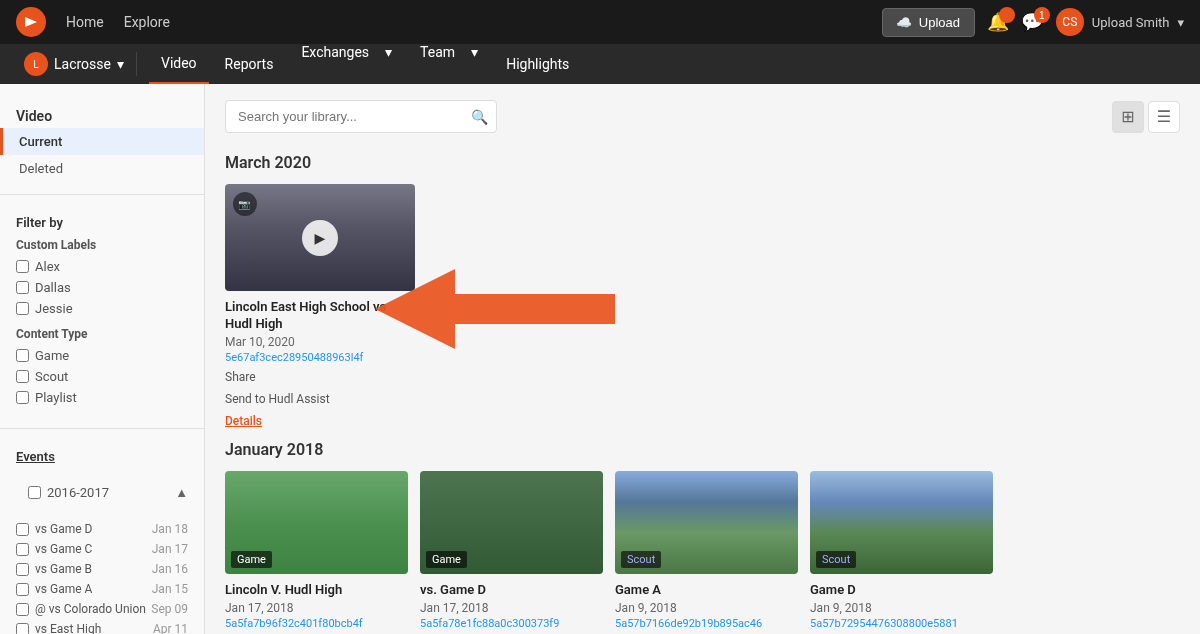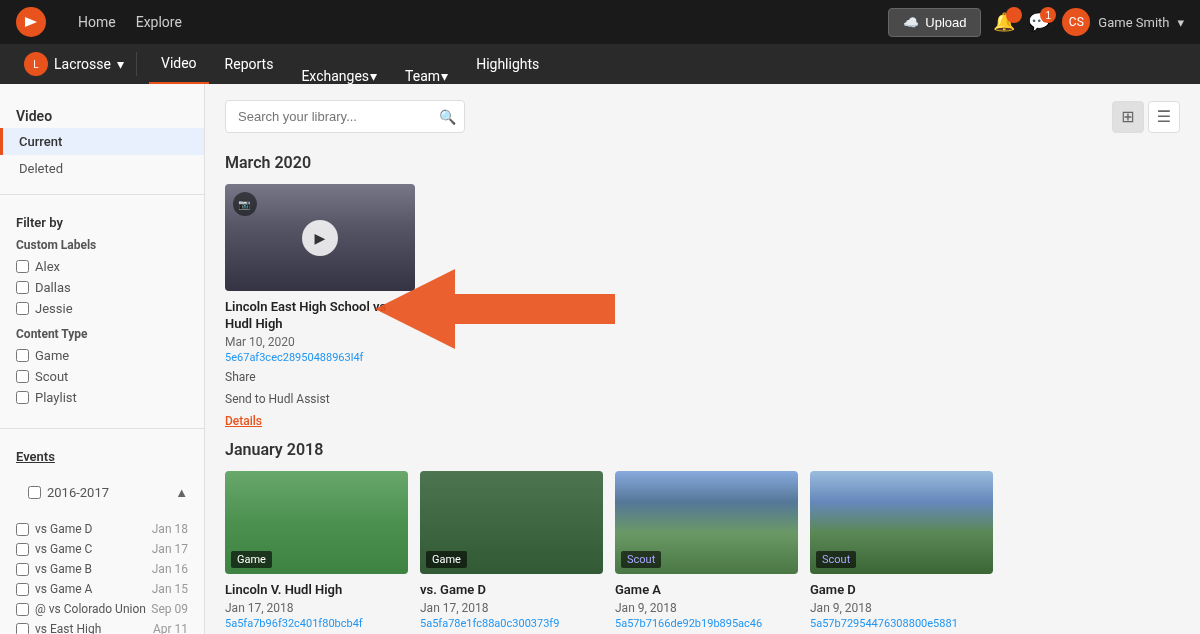--- a/index.html
+++ b/index.html
@@ -5,21 +5,21 @@
     * { box-sizing: border-box; margin: 0; padding: 0; }
     body { font-family: -apple-system, BlinkMacSystemFont, 'Segoe UI', Roboto, sans-serif; background: #f5f5f5; font-size: 13px; color: #333; }
 
     
     .top-nav {
       background: #1a1a1a;
       height: 44px;
       display: flex;
       align-items: center;
       padding: 0 16px;
-      gap: 32px;
+      gap: 20px;
       position: fixed;
       top: 0; left: 0; right: 0;
       z-index: 100;
     }
     .top-nav-logo {
       width: 30px; height: 30px;
       background: #e8531d;
       border-radius: 50%;
       display: flex; align-items: center; justify-content: center;
       color: white; font-weight: bold; font-size: 14px;
@@ -93,21 +93,21 @@
     .sec-nav-link {
       color: #ffffff;
       text-decoration: none;
       font-size: 14px;
       cursor: pointer;
       padding: 0 12px;
       height: 40px;
       display: flex; align-items: center;
     }
     .sec-nav-link.active { color: white; border-bottom: 2px solid #e8531d; }
-    .sec-nav-link-with-arrow { display: flex; align-items: flex-end; gap: 1px; }
+    .sec-nav-link-with-arrow { display: flex; align-items: flex-start; gap: 16px; }
 
     
     .layout {
       display: flex;
       margin-top: 84px;
     }
 
     
     .sidebar {
       width: 205px;
@@ -173,21 +173,21 @@
 
     
     .search-bar-row {
       display: flex;
       align-items: center;
       justify-content: space-between;
       margin-bottom: 20px;
     }
     .search-input-wrap {
       position: relative;
-      width: 240px;
+      width: 272px;
     }
     .search-input {
       width: 100%;
       padding: 8px 32px 8px 12px;
       border: 1px solid #ddd;
       border-radius: 4px;
       font-size: 13px;
       background: white;
       color: #333;
     }
@@ -319,21 +319,21 @@
       <span class="badge"></span>
     </button>
     <button class="icon-btn" style="position:relative;">
       💬
       <span class="badge">1</span>
     </button>
     <div class="user-info">
       <div class="user-avatar">
         <span>CS</span>
       </div>
-      <span>Game Smith</span>
+      <span>Upload Smith</span>
       <span>▾</span>
     </div>
   </div>
 </nav>
 
 <nav class="sec-nav">
   <div class="team-selector">
     <div class="team-logo">
       <span>L</span>
     </div>

